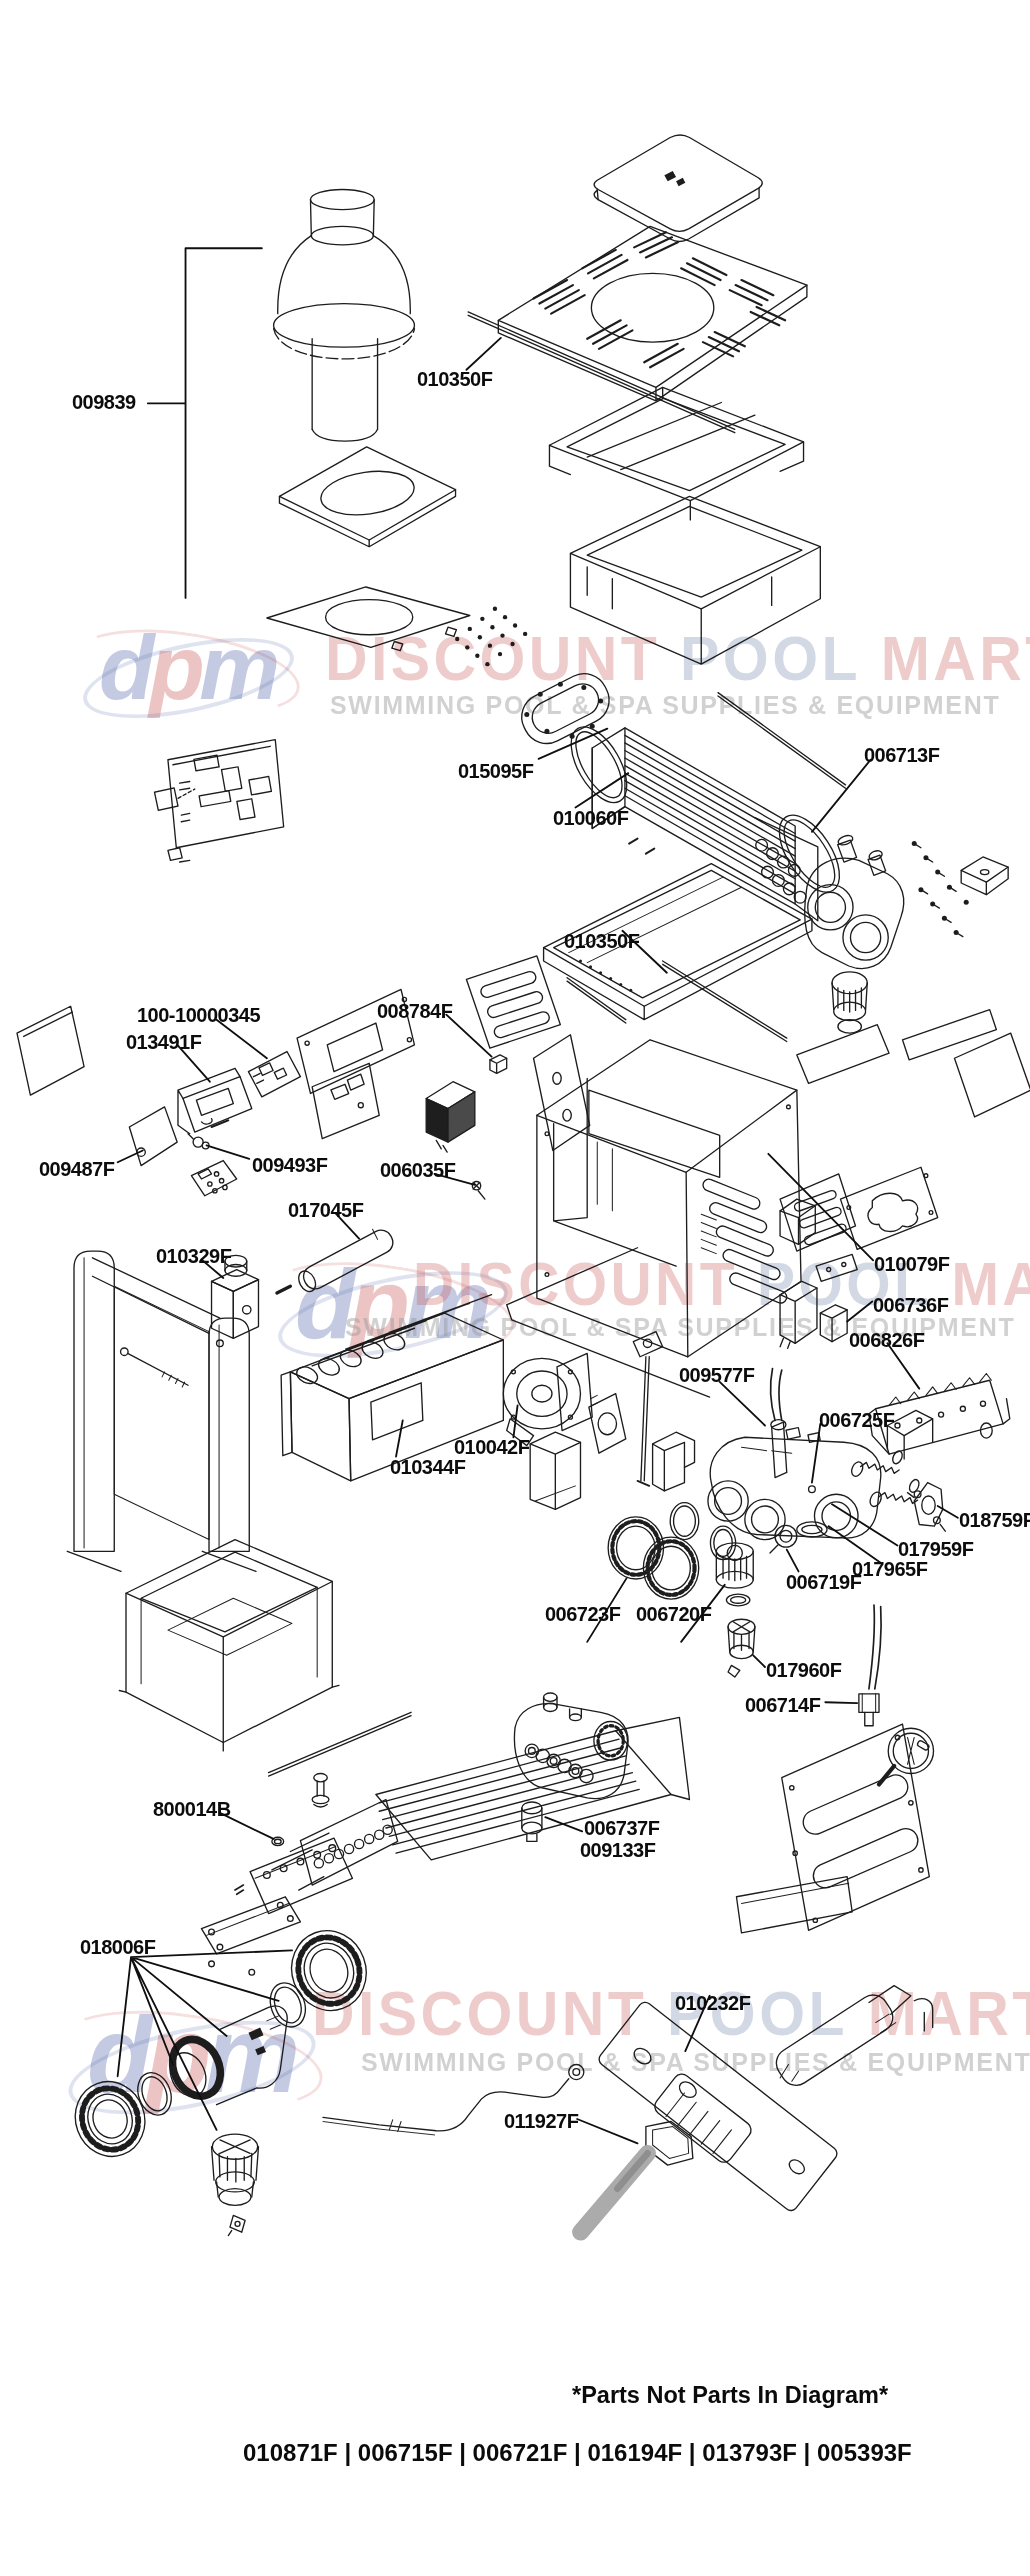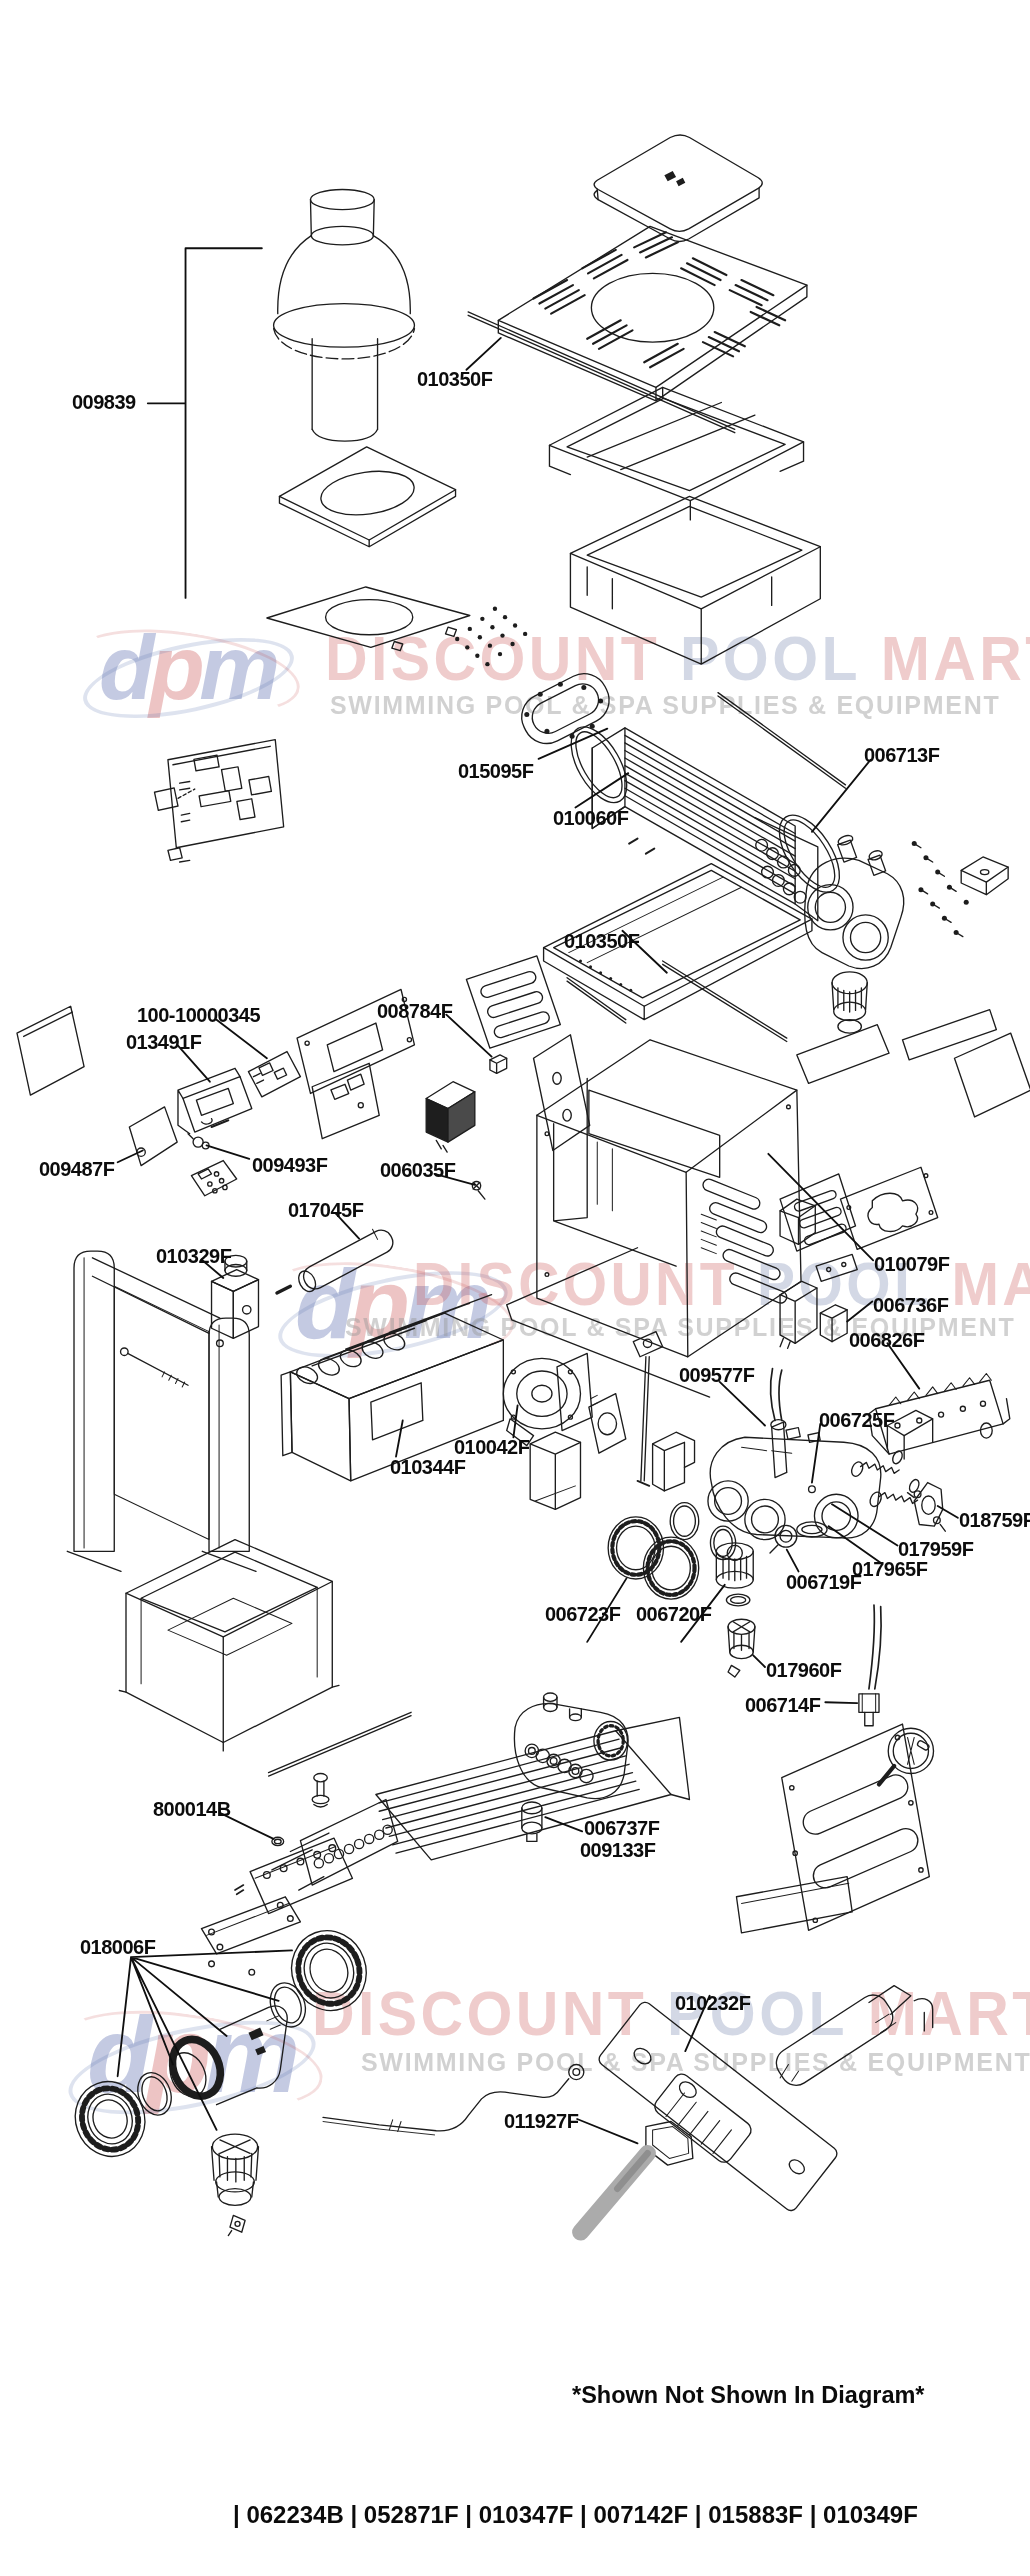--- a/index.html
+++ b/index.html
@@ -798,17 +798,17 @@
       <div class="plabel" style="left: 766px; top: 1660px;">017960F</div>
       <div class="plabel" style="left: 745px; top: 1695px;">006714F</div>
       <div class="plabel" style="left: 153px; top: 1799px;">800014B</div>
       <div class="plabel" style="left: 584px; top: 1818px;">006737F</div>
       <div class="plabel" style="left: 580px; top: 1840px;">009133F</div>
       <div class="plabel" style="left: 80px; top: 1937px;">018006F</div>
       <div class="plabel" style="left: 675px; top: 1993px;">010232F</div>
       <div class="plabel" style="left: 504px; top: 2111px;">011927F</div>
     </div>
 
-  <div class="foot" id="foot-heading">*Shown Not Shown In Diagram*</div>
-  <div class="foot" id="foot-line2">| 062234B | 052871F | 010347F | 007142F | 015883F | 010349F</div>
+  <div class="foot" id="foot-heading">*Parts Not Parts In Diagram*</div>
+  <div class="foot" id="foot-line1">010871F | 006715F | 006721F | 016194F | 013793F | 005393F</div>
 
 </div>
 
 
 </body></html>

